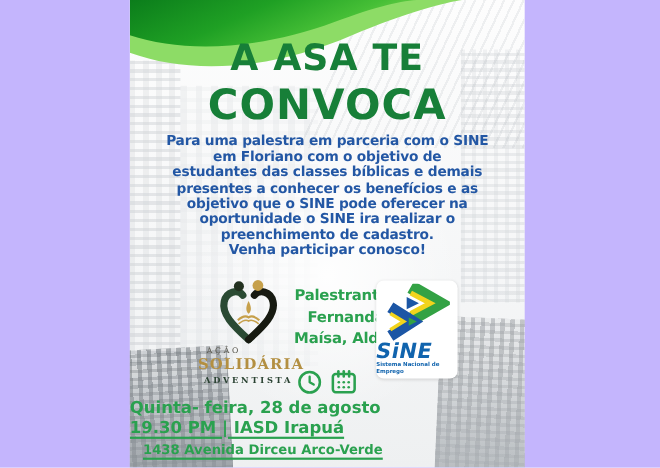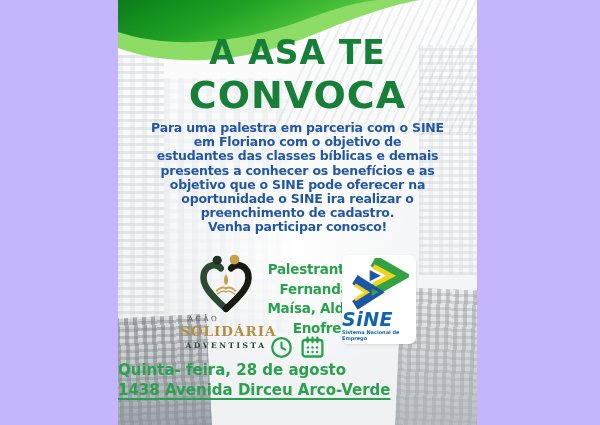--- a/index.html
+++ b/index.html
@@ -63,21 +63,21 @@
   .sine-card{position:absolute;left:224px;top:255px;width:74px;height:89px;background:#ffffff;
     border-radius:7px;box-shadow:0 1px 3px rgba(0,0,0,.12);text-align:left;padding-top:3px;box-sizing:border-box;}
   .sine-card svg{display:block;margin:0 auto;}
   .sine-name{font-size:19px;font-weight:bold;font-style:italic;color:#1164ae;line-height:20px;margin-top:-1px;letter-spacing:.5px;}
   .sine-tag{font-size:5px;font-weight:bold;color:#1164ae;line-height:6px;}
   
   .icons-row{position:absolute;left:0;top:336px;width:100%;display:flex;justify-content:center;gap:7px;}
   .schedule{position:absolute;left:0;top:361px;width:100%;text-align:left;color:#2aa14f;font-weight:bold;}
   .schedule .s1{font-size:15px;line-height:19px;}
   .schedule .s2{font-size:15px;line-height:19px;}
-  .schedule .s3{font-size:15px;line-height:21px;}
+  .schedule .s3{font-size:12px;line-height:21px;padding-left:12px;}
   .u{text-decoration:underline;text-decoration-thickness:1.5px;text-underline-offset:3px;}
 </style>
 </head>
 <body>
 
 <div class="page">
   <div class="flyer">
 
     <div class="bg">
       <div class="bldg b-left-tall"></div>
@@ -130,21 +130,20 @@
       </svg>
       <div class="asa-t1">AÇÃO</div>
       <div class="asa-t2">SOLIDÁRIA</div>
       <div class="asa-t3">ADVENTISTA</div>
     </div>
 
     <div class="speakers">
       <div>Palestrantes:</div>
       <div>Fernanda,</div>
       <div>Maísa, Alda e</div>
-      <div>Enofre</div>
     </div>
 
     <div class="sine-card">
       <svg width="60" height="52" viewBox="0 0 64 56">
         <polyline points="26,3 54,19 26,35" fill="none" stroke="#33a244" stroke-width="13"></polyline>
         <polyline points="26,9 45,19 26,29" fill="none" stroke="#f2d41c" stroke-width="5"></polyline>
         <polygon points="22,13 34,19 22,25" fill="#1c56a5"></polygon>
         <polyline points="6,23 28,37 6,51" fill="none" stroke="#1c56a5" stroke-width="11"></polyline>
         <polyline points="6,29 19,37 6,45" fill="none" stroke="#f2d41c" stroke-width="3.5"></polyline>
         <polygon points="24,33 32,37 24,41" fill="#33a244"></polygon>
@@ -167,17 +166,18 @@
         <circle cx="12.5" cy="11.5" r="1.2" fill="#2aa14f"></circle>
         <circle cx="17" cy="11.5" r="1.2" fill="#2aa14f"></circle>
         <circle cx="8" cy="16" r="1.2" fill="#2aa14f"></circle>
         <circle cx="12.5" cy="16" r="1.2" fill="#2aa14f"></circle>
         <circle cx="17" cy="16" r="1.2" fill="#2aa14f"></circle>
       </svg>
     </div>
 
     <div class="schedule">
       <div class="s1">Quinta- feira, 28 de agosto</div>
+      <div class="s2 u">19.30 PM | IASD Irapuá</div>
       <div class="s3 u">1438 Avenida Dirceu Arco-Verde</div>
     </div>
 
   </div>
 </div>
 
 </body></html>

